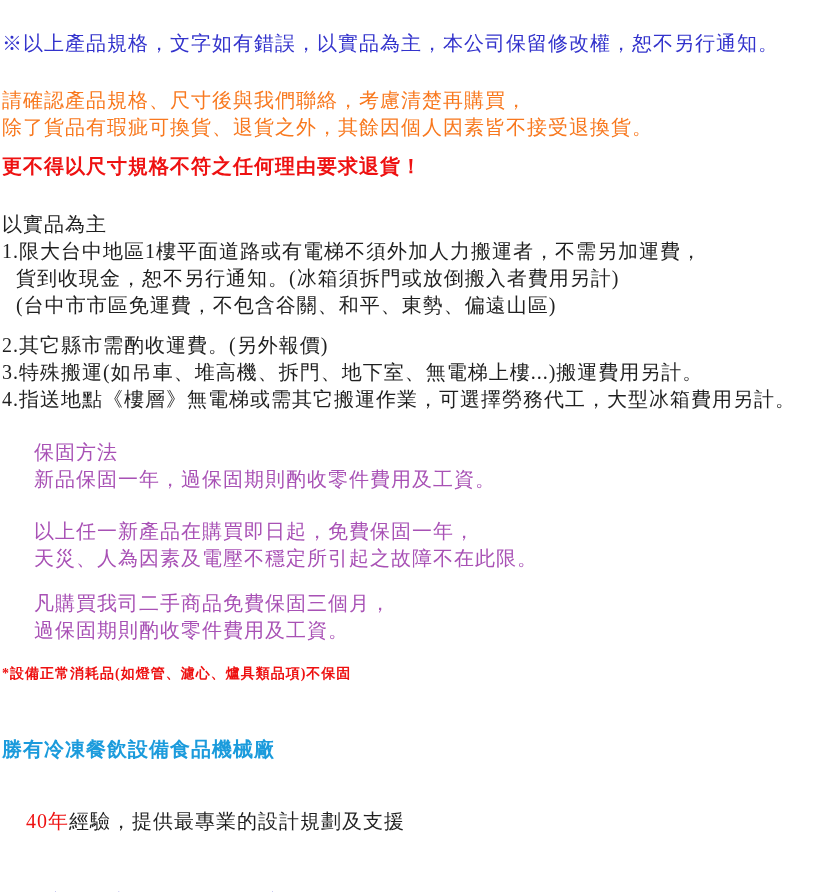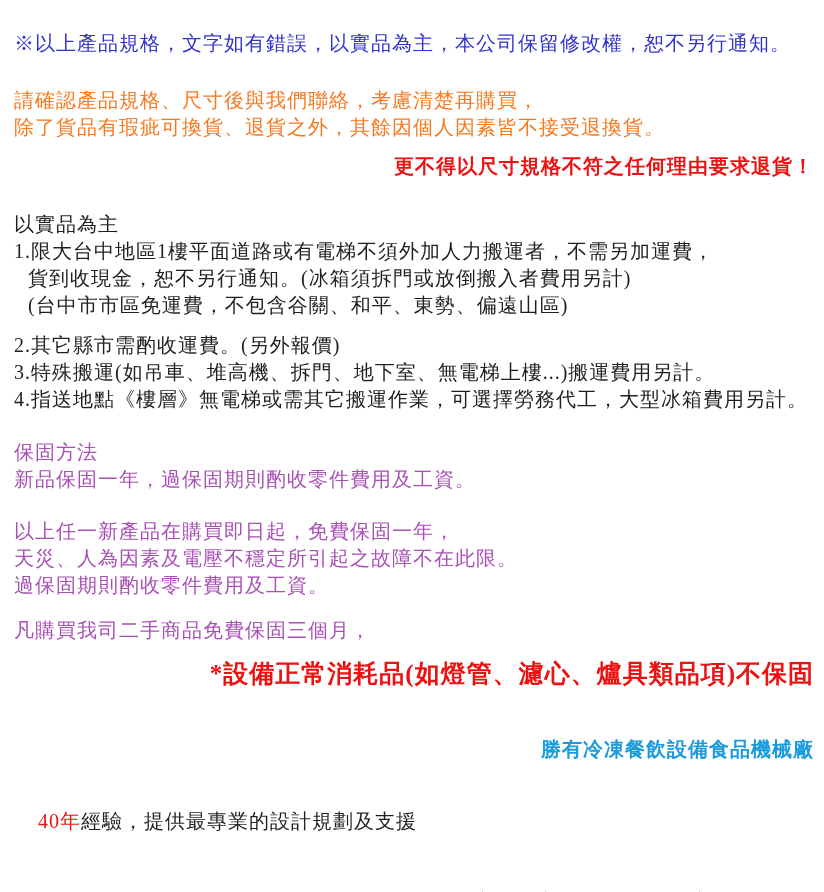--- a/index.html
+++ b/index.html
@@ -10,46 +10,46 @@
   body {
     width: 824px;
     height: 892px;
     overflow: hidden;
     font-family: "Liberation Serif", "DejaVu Serif", serif;
   }
   .doc {
     box-sizing: border-box;
     width: 824px;
     height: 892px;
-    padding: 30px 10px 20px 14px;
+    padding: 30px 10px 20px 2px;
   }
   .line {
     font-size: 20px;
     line-height: 27px;
     letter-spacing: 1px;
     white-space: pre;
     margin: 0;
   }
-  .b { font-weight: bold; text-align: right; }
+  .b { font-weight: bold; }
   .c-blue   { color: var(--blue); }
   .c-orange { color: var(--orange); }
   .c-red    { color: var(--red); }
   .c-ink    { color: var(--ink); }
-  .c-purple { color: var(--purple); }
+  .c-purple { color: var(--purple); margin-left: 32px; }
   .c-azure  { color: var(--azure); }
   .indent { padding-left: 14px; }
   
   .m-orange-block   { margin-top: 30px; }
   .m-red-warning    { margin-top: 12px; }
   .m-shipping       { margin-top: 31px; }
   .m-ship-item2     { margin-top: 13px; }
   .m-warranty       { margin-top: 26px; }
   .m-warranty-p2    { margin-top: 25px; }
   .m-warranty-p3    { margin-top: 18px; }
-  .m-consumables    { margin-top: 16px; font-size: 25px; }
+  .m-consumables    { margin-top: 16px; font-size: 14px; }
   .m-company        { margin-top: 49px; }
   .m-experience     { margin-top: 18px; }
   .slogan-x { margin: 0 7px; }
 </style>
 </head>
 <body>
 
 <div class="doc">
 
   <p class="line c-blue">※以上產品規格，文字如有錯誤，以實品為主，本公司保留修改權，恕不另行通知。</p>
@@ -69,22 +69,22 @@
     <p class="line c-ink m-ship-item2">2.其它縣市需酌收運費。(另外報價)</p>
     <p class="line c-ink">3.特殊搬運(如吊車、堆高機、拆門、地下室、無電梯上樓...)搬運費用另計。</p>
     <p class="line c-ink">4.指送地點《樓層》無電梯或需其它搬運作業，可選擇勞務代工，大型冰箱費用另計。</p>
   </div>
 
   <div>
     <p class="line c-purple m-warranty">保固方法</p>
     <p class="line c-purple">新品保固一年，過保固期則酌收零件費用及工資。</p>
     <p class="line c-purple m-warranty-p2">以上任一新產品在購買即日起，免費保固一年，</p>
     <p class="line c-purple">天災、人為因素及電壓不穩定所引起之故障不在此限。</p>
+    <p class="line c-purple m-warranty-p3">凡購買我司二手商品免費保固三個月，</p>
     <p class="line c-purple">過保固期則酌收零件費用及工資。</p>
-    <p class="line c-purple m-warranty-p3">凡購買我司二手商品免費保固三個月，</p>
   </div>
 
   <p class="line c-red b m-consumables">*設備正常消耗品(如燈管、濾心、爐具類品項)不保固</p>
 
   <p class="line c-azure b m-company">勝有冷凍餐飲設備食品機械廠</p>
 
   <p class="line m-experience">
     <span class="c-red">40年</span><span class="c-ink">經驗，提供最專業的設計規劃及支援</span>
   </p>
 

